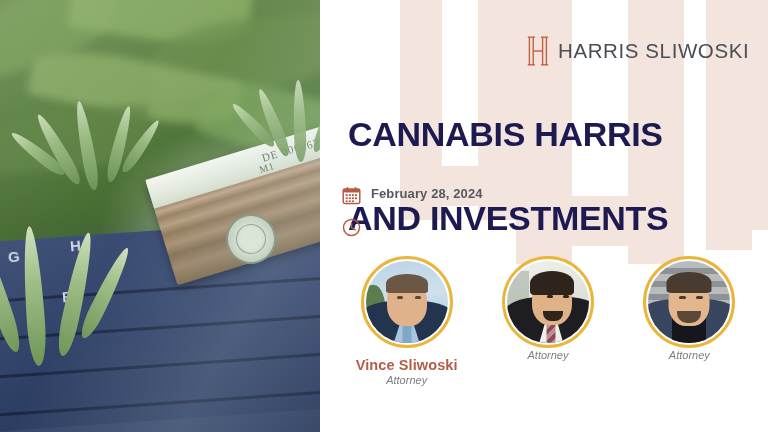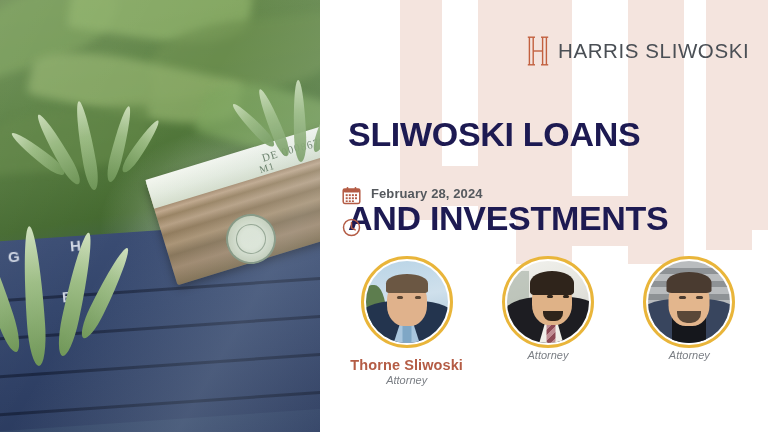--- a/index.html
+++ b/index.html
@@ -198,21 +198,21 @@
               <path d="M14 1.2 H21.2"></path>
               <path d="M14 28.8 H21.2"></path>
               <path d="M6.2 15 H15.6"></path>
             </g>
           </svg>
         </div>
         <div class="logo-text">HARRIS SLIWOSKI</div>
       </div>
 
       <h1 class="title">
-        <span class="l1">SLIWOSKI LOANS</span>
+        <span class="l1">CANNABIS HARRIS</span>
         <span class="l2">AND INVESTMENTS</span>
       </h1>
 
       <div class="meta">
 
         <div class="meta-row">
           <span class="meta-ico">
             <svg width="19" height="19" viewBox="0 0 19 19" aria-hidden="true">
               <rect x="1.2" y="3" width="16.6" height="14.4" rx="1.6" fill="none" stroke="#b45c45" stroke-width="1.5"></rect>
               <rect x="1.2" y="3" width="16.6" height="3.4" rx="1.6" fill="#b45c45"></rect>
@@ -258,21 +258,21 @@
               <div class="av-shirt" style="width:26px;height:40px;background:#a9c6de;bottom:0;clip-path:polygon(50% 0,100% 100%,0 100%);"></div>
               <div class="av-tie" style="width:9px;height:34px;background:#7fa7c6;bottom:0;border-radius:2px;"></div>
               <div class="av-neck" style="width:24px;height:20px;background:#d7a882;bottom:38px;border-radius:6px;"></div>
               <div class="av-head" style="left:50%;transform:translateX(-50%);top:17px;width:40px;height:48px;background:#e0b28c;"></div>
               <div class="av-hair" style="left:50%;transform:translateX(-50%);top:13px;width:42px;height:19px;background:#6b5743;"></div>
               <div style="position:absolute;left:50%;transform:translateX(-50%);top:34px;width:30px;height:3px;"></div>
               <div style="position:absolute;left:31px;top:35px;width:6px;height:3px;background:#5a4634;border-radius:2px;"></div>
               <div style="position:absolute;left:49px;top:35px;width:6px;height:3px;background:#5a4634;border-radius:2px;"></div>
             </div>
           </div>
-          <div class="sp-name">Thorne Sliwoski</div>
+          <div class="sp-name">Vince Sliwoski</div>
           <div class="sp-role">Attorney</div>
         </div>
 
         <div class="speaker">
           <div class="avatar-ring">
             <div class="avatar">
               <div class="av-bg" style="background:linear-gradient(160deg,#f2f2ee 0%,#e6e6e0 40%,#cfcfc6 100%);"></div>
               <div style="position:absolute;left:0;top:10px;width:22px;height:82px;background:#9aa79b;opacity:.55;"></div>
               <div class="av-body" style="width:100px;height:46px;background:#1d1d22;left:56%;"></div>
               <div class="av-shirt" style="width:24px;height:42px;background:#f0efe9;bottom:0;left:54%;clip-path:polygon(50% 0,100% 100%,0 100%);"></div>

